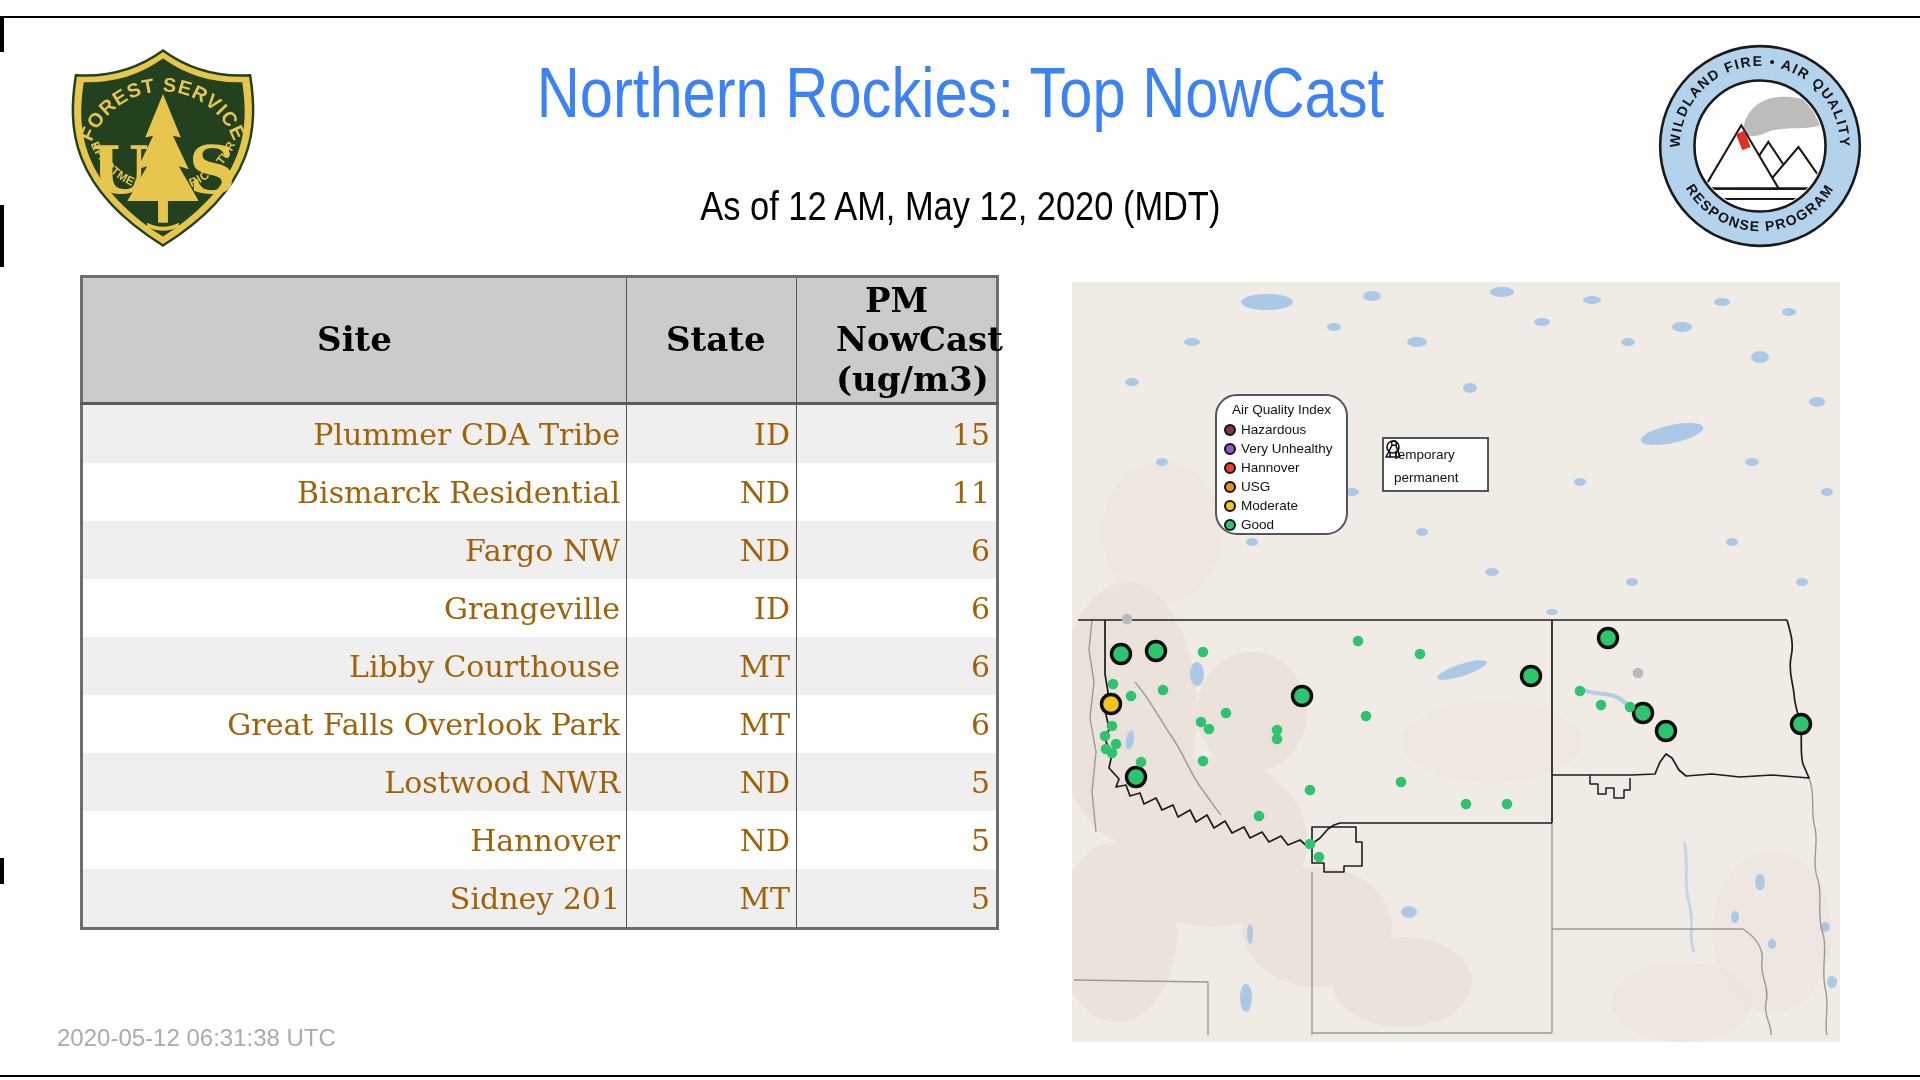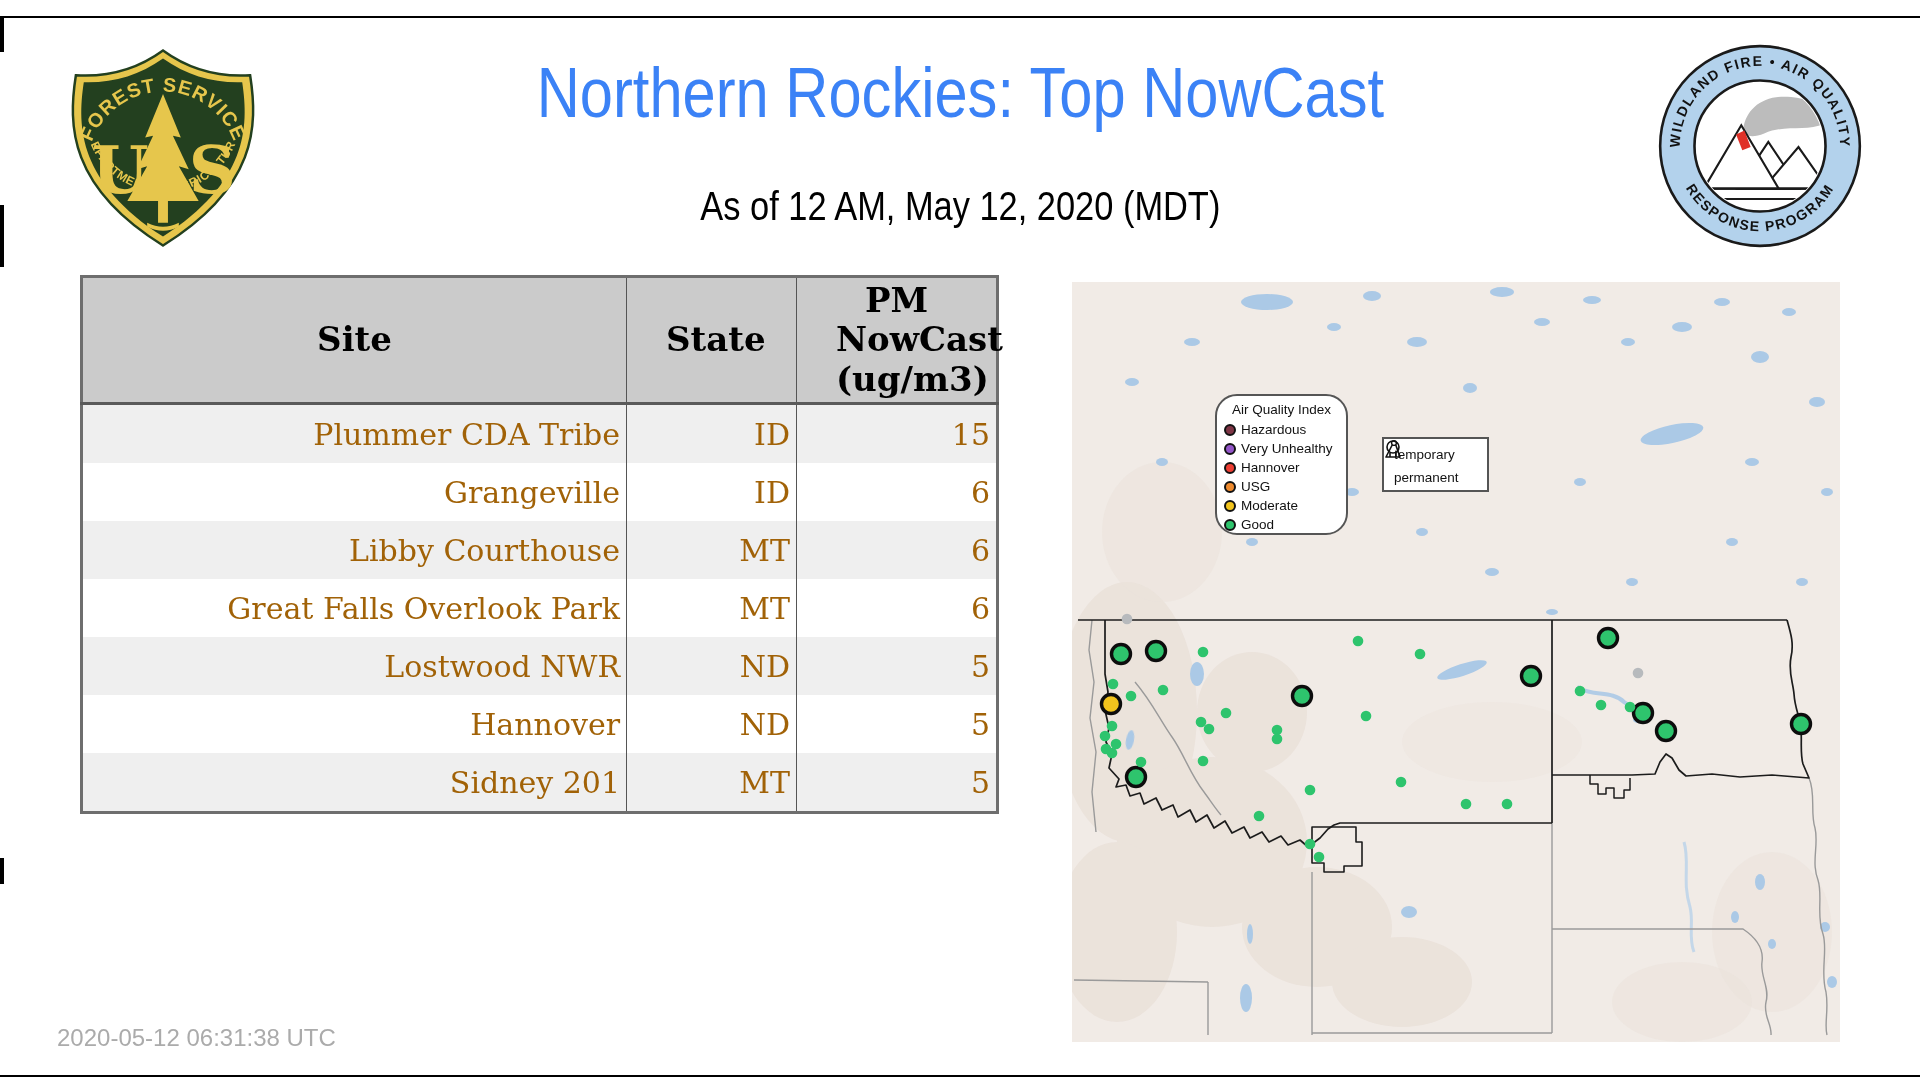--- a/index.html
+++ b/index.html
@@ -146,20 +146,30 @@
         <th>Site</th>
         <th>State</th>
         <th>PM NowCast (ug/m3)</th>
       </tr>
     </thead>
     <tbody>
         <tr>
           <td>Plummer CDA Tribe</td>
           <td>ID</td>
           <td>15</td>
+        </tr>
+        <tr>
+          <td>Bismarck Residential</td>
+          <td>ND</td>
+          <td>11</td>
+        </tr>
+        <tr>
+          <td>Fargo NW</td>
+          <td>ND</td>
+          <td>6</td>
         </tr>
         <tr>
           <td>Grangeville</td>
           <td>ID</td>
           <td>6</td>
         </tr>
         <tr>
           <td>Libby Courthouse</td>
           <td>MT</td>
           <td>6</td>

